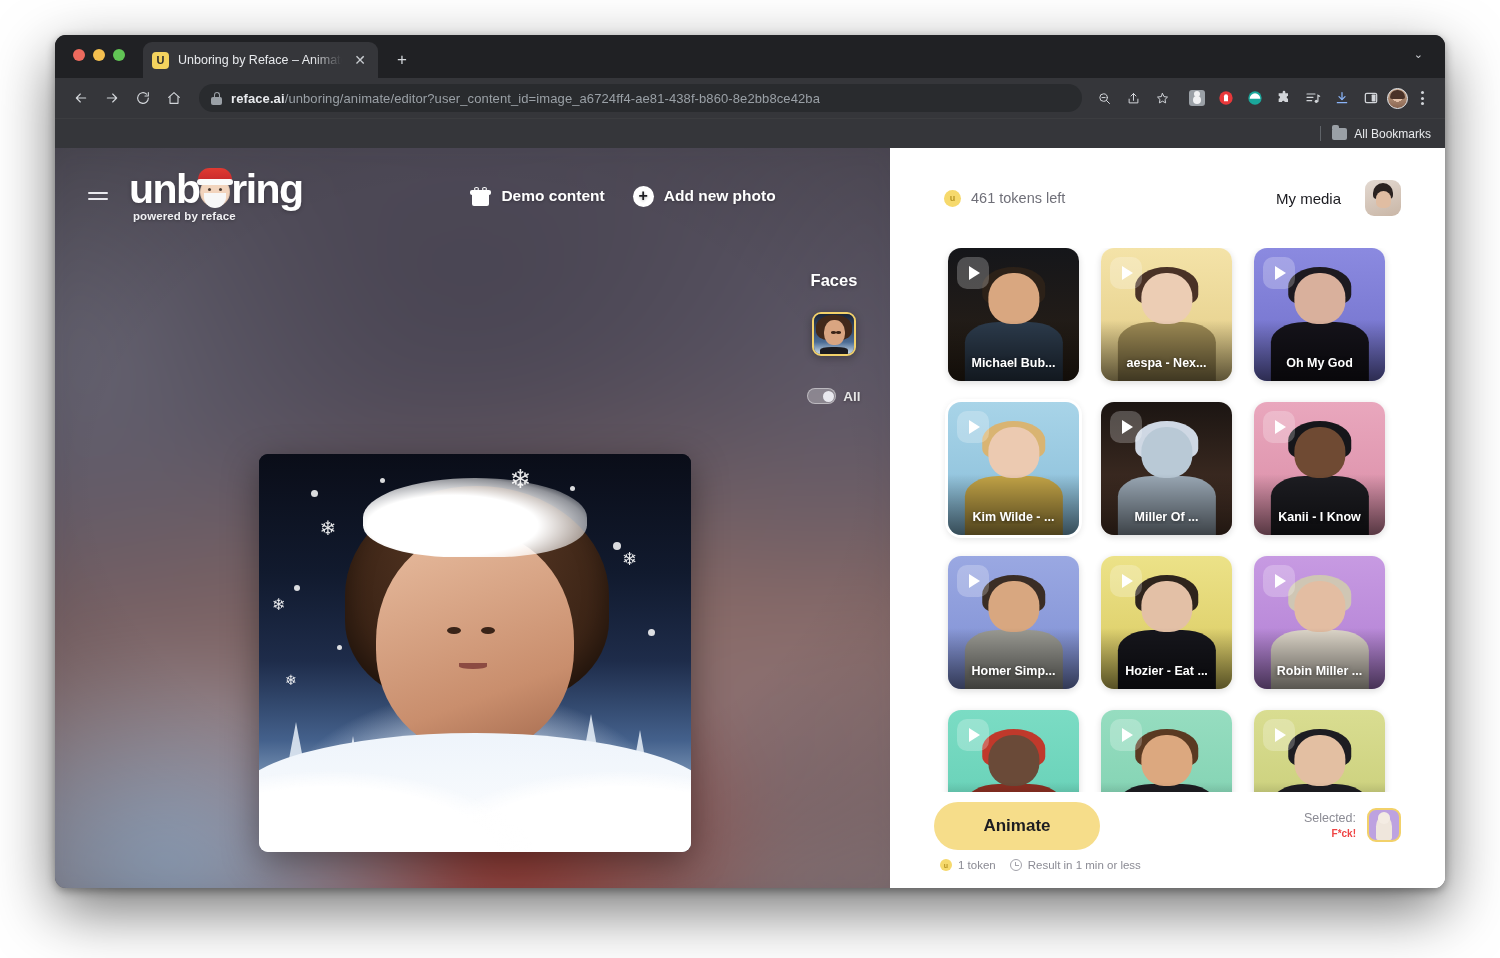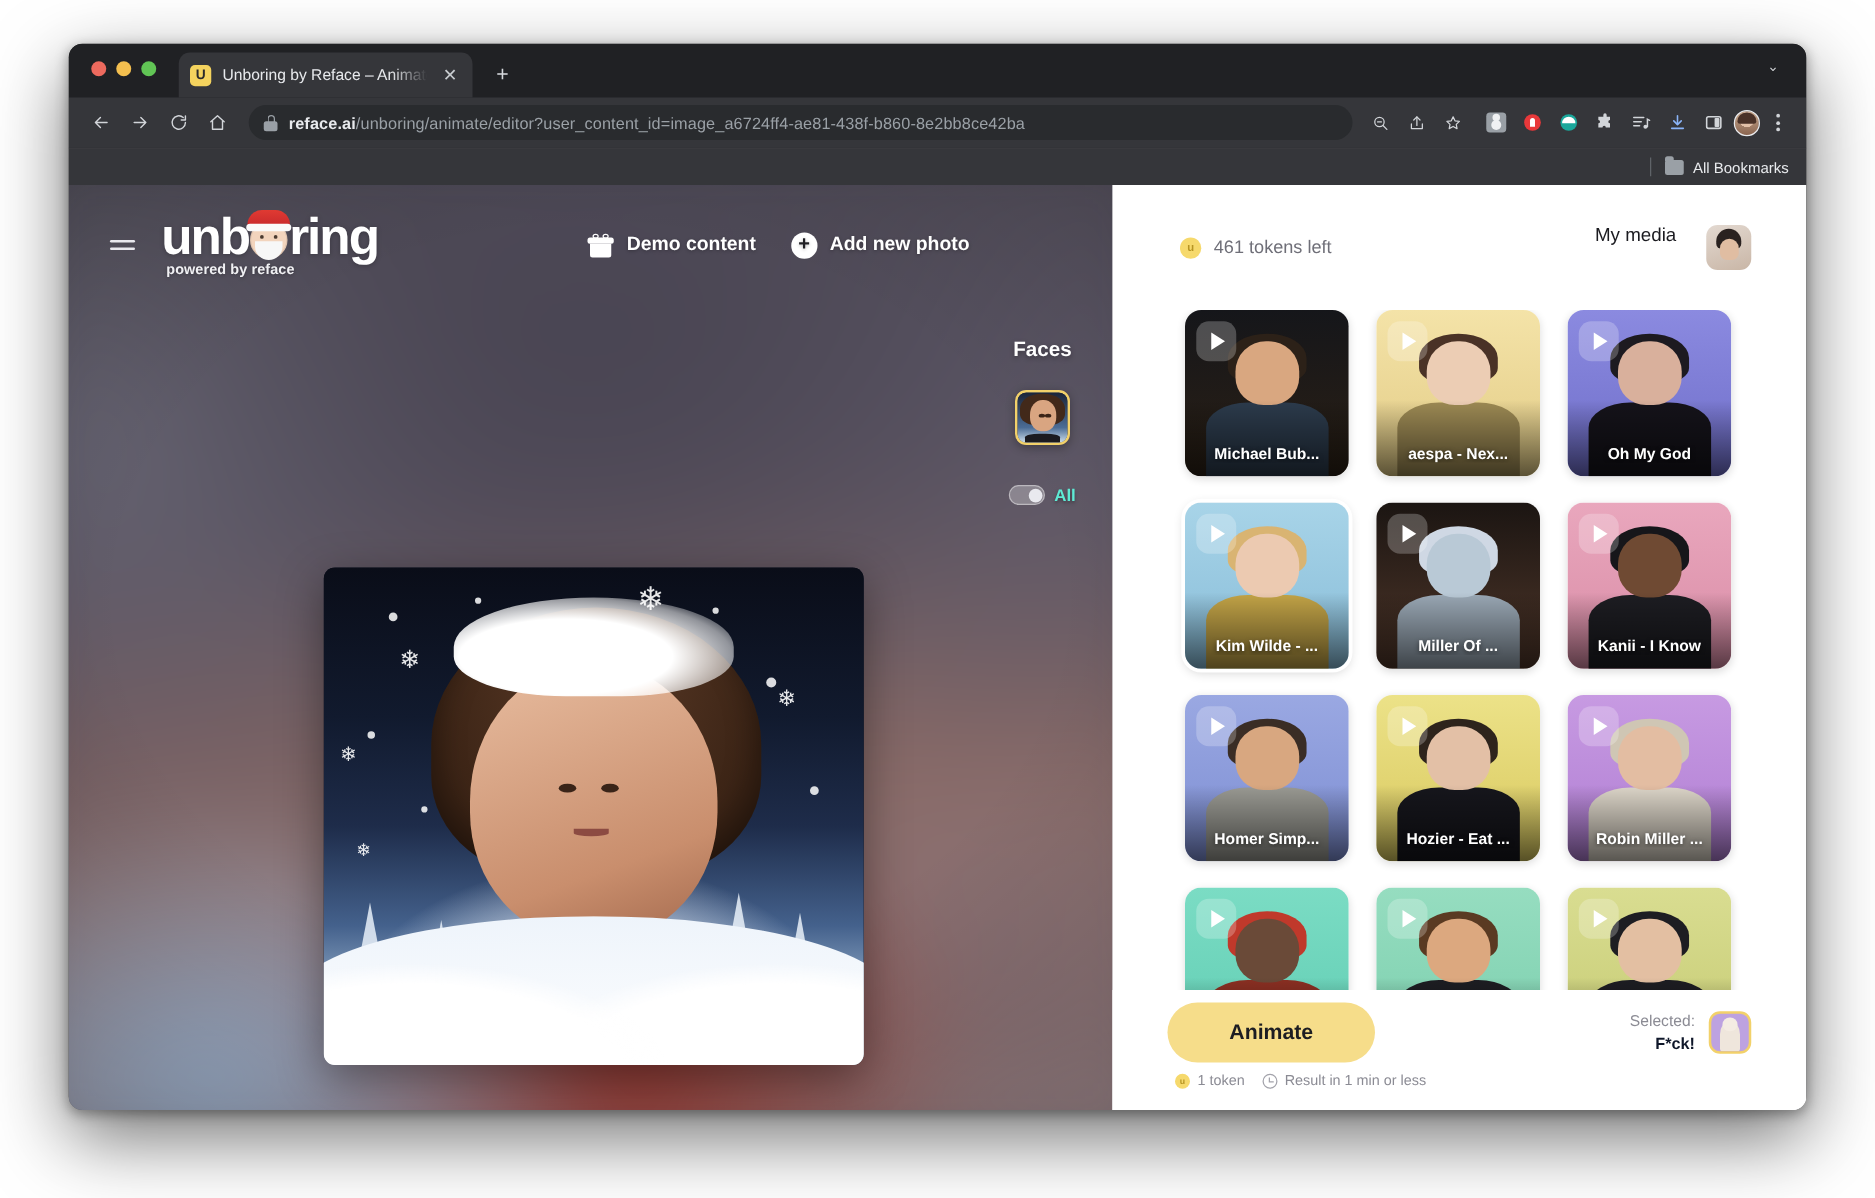--- a/index.html
+++ b/index.html
@@ -320,21 +320,21 @@
   #face-thumb .ft-body { position:absolute; left: 14%; bottom: 0; width: 72%; height: 18%; background: #1b1b20; border-radius: 40% 40% 0 0; }
 
   #all-toggle { margin-top: 32px; display: flex; align-items: center; gap: 7px; }
   #toggle-pill {
     width: 29px; height: 16px; border-radius: 9px;
     background: rgba(255,255,255,.28);
     border: 1px solid rgba(255,255,255,.42);
     position: relative;
   }
   #toggle-knob { position:absolute; right: 1.5px; top: 1.5px; width: 11px; height: 11px; border-radius:50%; background: #e9e9ef; }
-  #all-label { color: #5eead4; font-size: 13.5px; font-weight: 600; text-shadow: 0 1px 3px rgba(0,0,0,.35); }
+  #all-label { color: #e5e5e5; font-size: 13.5px; font-weight: 600; text-shadow: 0 1px 3px rgba(0,0,0,.35); }
 
   
   #panel {
     flex: 1 1 auto;
     background: #fff;
     position: relative;
     display: flex; flex-direction: column;
   }
   #panel-header {
     height: 100px;
@@ -344,21 +344,21 @@
   }
   #tokens { display: flex; align-items: center; gap: 10px; }
   .coin {
     width: 17px; height: 17px; border-radius: 50%;
     background: #f6d96c;
     display: flex; align-items: center; justify-content: center;
     color: #b79524; font-size: 9px; font-weight: 700; line-height: 1;
     flex: 0 0 auto;
   }
   #tokens-text { color: #6f6f78; font-size: 14.5px; }
-  #panel-right { margin-left: auto; display: flex; align-items: flex-start; gap: 24px; }
+  #panel-right { margin-left: auto; display: flex; align-items: center; gap: 24px; }
   #my-media { color: #1b1b20; font-size: 15px; }
   #avatar {
     width: 36px; height: 36px; border-radius: 9px;
     background: linear-gradient(160deg,#e3d9d1, #c9b6a6);
     position: relative; overflow: hidden;
     flex: 0 0 auto;
   }
   #avatar::before { content:""; position:absolute; left: 8px; top: 3px; width: 20px; height: 16px; background: #2a2220; border-radius: 10px 10px 4px 4px; }
   #avatar::after { content:""; position:absolute; left: 11px; top: 11px; width: 15px; height: 17px; background: #e0bda2; border-radius: 8px 8px 6px 6px; }
 
@@ -431,21 +431,21 @@
   #animate-meta { display: flex; align-items: center; gap: 14px; padding-left: 6px; }
   .meta-item { display:flex; align-items:center; gap: 6px; color: #8b8b94; font-size: 11.5px; }
   .coin-sm { width: 12px; height: 12px; border-radius: 50%; background: #f6d96c; display:flex; align-items:center; justify-content:center; color:#b79524; font-size: 7px; font-weight: 700; flex: 0 0 auto; }
   .clock { width: 12px; height: 12px; border-radius: 50%; border: 1.3px solid #a3a3ab; position: relative; flex: 0 0 auto; }
   .clock::after { content:""; position:absolute; left: 4.2px; top: 2px; width: 1.2px; height: 4px; background:#a3a3ab; }
   .clock::before { content:""; position:absolute; left: 4.8px; top: 5px; width: 3.4px; height: 1.2px; background:#a3a3ab; }
 
   #selected-col { margin-left: auto; display: flex; align-items: center; gap: 11px; padding-top: 6px; }
   #selected-text { text-align: right; }
   #selected-label { color: #8b8b94; font-size: 12.5px; line-height: 1.45; }
-  #selected-name { color: #0f172a; font-size: 13px; font-weight: 600; line-height: 1.45; }
+  #selected-name { color: #ef4444; font-size: 10px; font-weight: 600; line-height: 1.45; }
   #selected-thumb {
     width: 34px; height: 34px; border-radius: 9px;
     border: 2px solid #f2d16a;
     background: #bda2e0;
     position: relative; overflow: hidden; flex: 0 0 auto;
   }
   #selected-thumb .st-fig { position:absolute; left: 22%; bottom: 0; width: 56%; height: 80%; background: #efe6dc; border-radius: 44% 44% 10% 10%; }
   #selected-thumb .st-head { position:absolute; left: 30%; top: 8%; width: 40%; height: 38%; background: #f4ece3; border-radius: 50%; }
 </style>
 </head>

